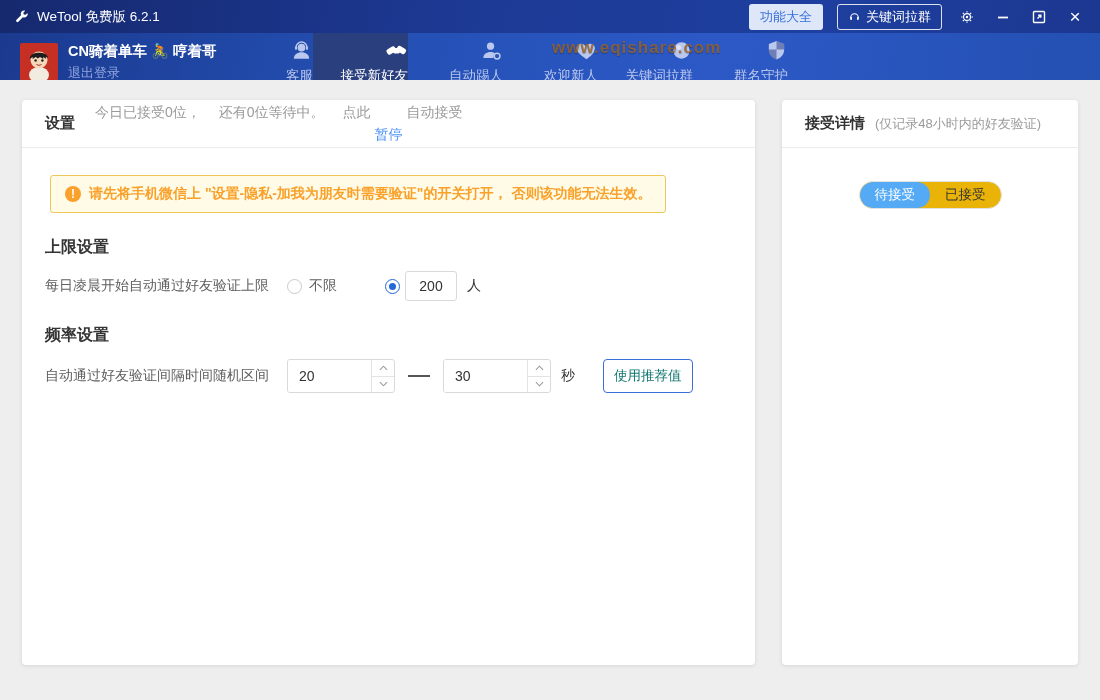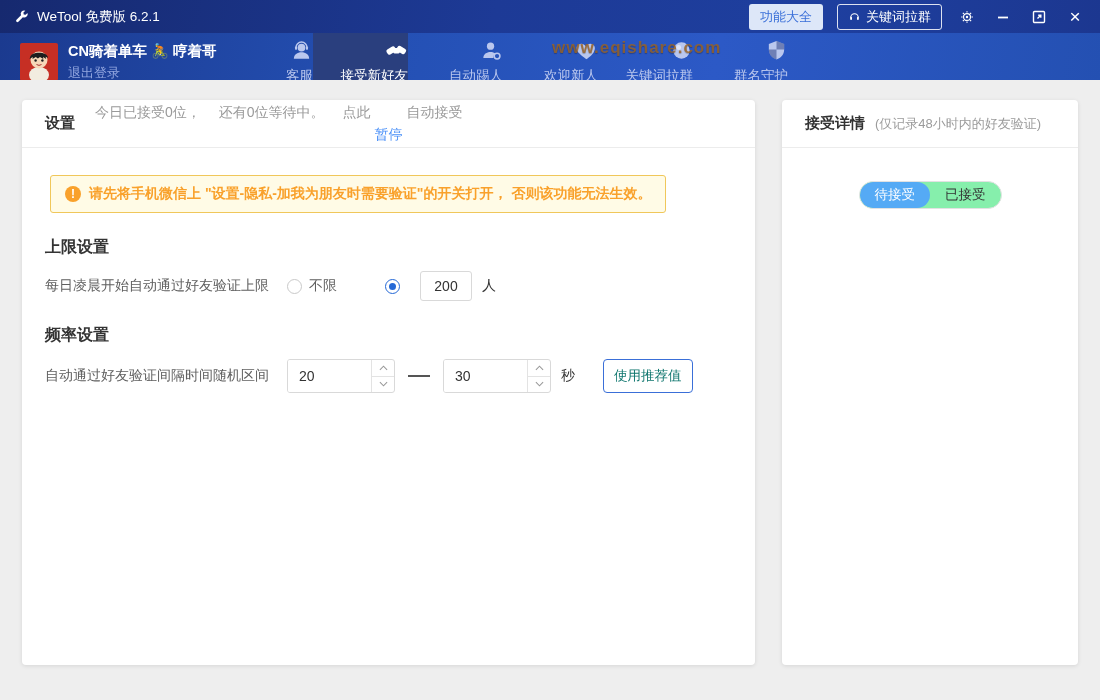--- a/index.html
+++ b/index.html
@@ -67,40 +67,40 @@
   .section-title { font-size:16px; font-weight:bold; color:#333; margin:24px 0 13px 0; }
   .form-row { display:flex; align-items:center; font-size:14px; color:#606060; }
   .row-label { margin-right:18px; }
   .radio-opt { display:inline-flex; align-items:center; gap:7px; cursor:pointer; }
   .radio-circle { width:15px; height:15px; border-radius:50%; border:1px solid #c9c9c9;
     background:#fff; display:inline-flex; align-items:center; justify-content:center; flex:none; }
   .radio-circle.checked { border:1.5px solid #2468d6; }
   .radio-circle.checked .dot { width:7px; height:7px; border-radius:50%; background:#2468d6; }
   .radio-gap { margin-left:48px; }
   .limit-input { width:52px; height:30px; border:1px solid #d9d9d9; border-radius:3px;
-    text-align:center; font-size:14px; color:#333; margin-left:20px; outline:none;
+    text-align:center; font-size:14px; color:#333; margin-left:5px; outline:none;
     font-family:inherit; }
   .unit { margin-left:10px; color:#333; }
   .spin-input { display:flex; width:108px; height:34px; border:1px solid #d9d9d9;
     border-radius:3px; overflow:hidden; background:#fff; }
   .spin-input input { flex:1; min-width:0; border:none; outline:none; padding-left:11px;
     font-size:14px; color:#333; font-family:inherit; }
   .spin-btns { width:23px; border-left:1px solid #e3e3e3; display:flex; flex-direction:column; }
   .spin-btn { flex:1; display:flex; align-items:center; justify-content:center;
     cursor:pointer; color:#999; }
   .spin-btn.up { border-bottom:1px solid #e3e3e3; }
   .spin-btn svg { width:9px; height:6px; }
   .dash { width:22px; height:2px; background:#555; margin:0 13px; }
   .btn-recommend { margin-left:28px; background:#fff; border:1px solid #3a6fd8; color:#0f766e;
     font-size:13.5px; padding:7px 10px; border-radius:4px; cursor:pointer; font-family:inherit; }
 
   
   .detail-body { display:flex; justify-content:center; padding-top:33px; }
   .toggle { display:inline-flex; border:1px solid #e2e2e2; border-radius:15px;
-    background:#86efac; overflow:hidden; height:28px; }
+    background:#eab308; overflow:hidden; height:28px; }
   .toggle-seg { display:flex; align-items:center; padding:0 15px; font-size:13.5px;
     color:#333; cursor:pointer; }
   .toggle-seg.active { background:#55aaf5; color:#fff; border-radius:14px; }
 </style>
 </head>
 <body>
 
 <div class="app">
 
   <div class="titlebar">

